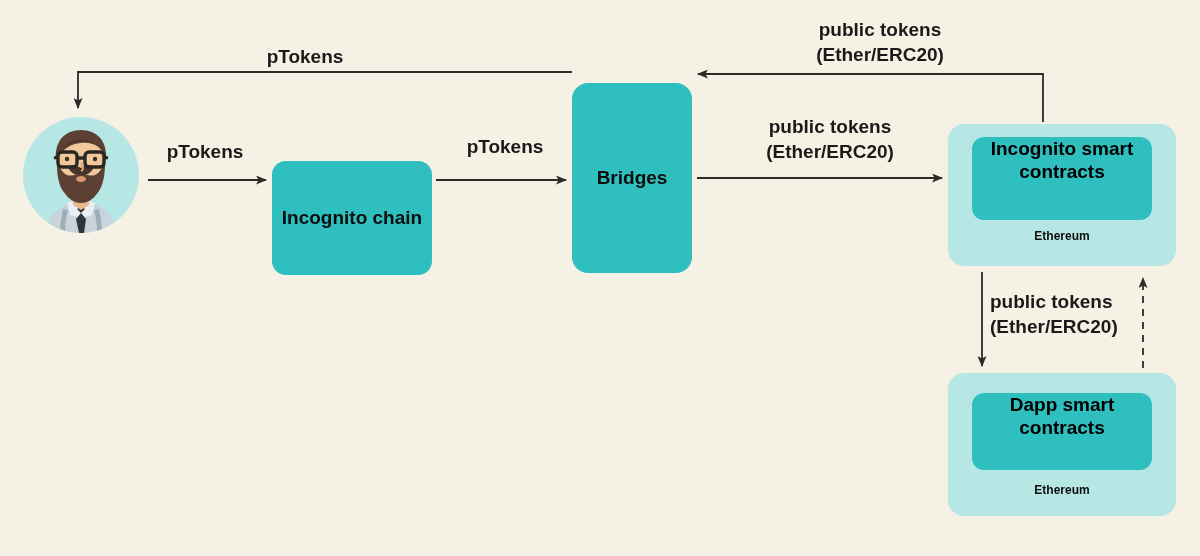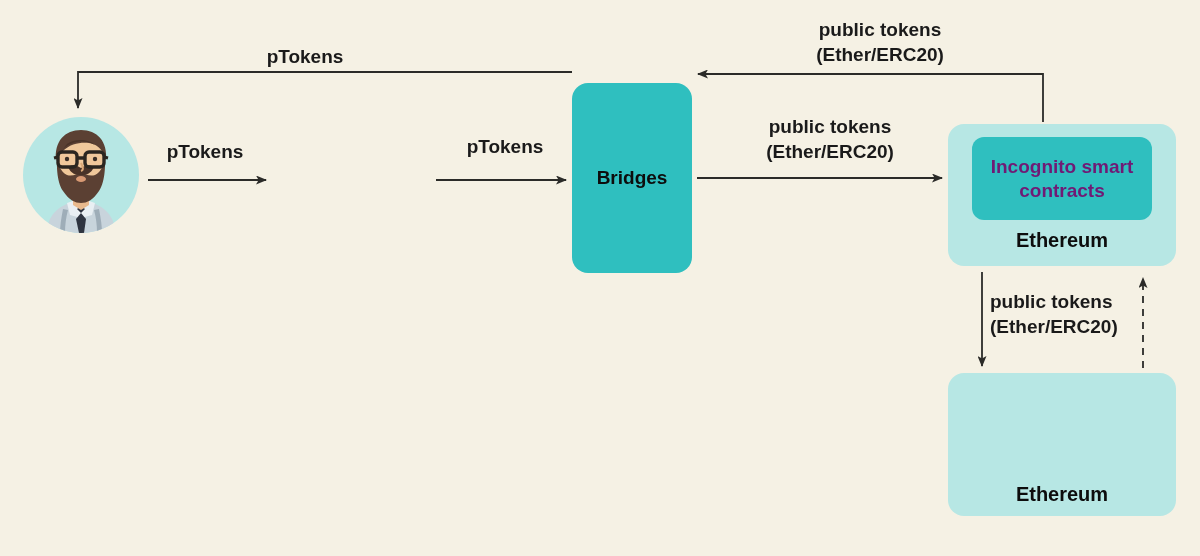--- a/index.html
+++ b/index.html
@@ -80,45 +80,44 @@
     width: 228px;
     height: 143px;
   }
   .platform-inner-box {
     position: absolute;
     left: 24px;
     width: 180px;
     background: #2fbfbf;
     border-radius: 12px;
     display: flex;
-    align-items: center;
     justify-content: center;
     text-align: center;
-    color: #701a75;
+    color: #000000;
     font-weight: bold;
     font-size: 19px;
     line-height: 1.22;
     box-sizing: border-box;
   }
   #incognito-contracts-box {
     top: 13px;
     height: 83px;
   }
   #dapp-contracts-box {
     top: 20px;
     height: 77px;
   }
   .platform-name {
     position: absolute;
     left: 0;
     width: 228px;
     text-align: center;
     color: #0d0d0d;
     font-weight: bold;
-    font-size: 20px;
+    font-size: 12px;
   }
   #eth-name-top { top: 105px; }
   #eth-name-bottom { top: 110px; }
   
   .edge-label {
     position: absolute;
     color: #1a1a1a;
     font-size: 19px;
     line-height: 1.3;
     text-align: center;
@@ -213,34 +212,42 @@
         <path d="M81,40 L85,41" stroke="#2b2620" stroke-width="3.2" fill="none"></path>
       </g>
 
       <circle cx="44" cy="42" r="2.2" fill="#3a2f26"></circle>
       <circle cx="72" cy="42" r="2.2" fill="#3a2f26"></circle>
 
       <path d="M58,46 C60,50 61,53 58,54" fill="none" stroke="#dba877" stroke-width="2"></path>
     </g>
   </svg>
 
+  <div id="incognito-chain-box" class="node-box">
+    <span class="node-label">Incognito
+chain</span>
+  </div>
 
   <div id="bridges-box" class="node-box">
     <span class="node-label">Bridges</span>
   </div>
 
   <div id="eth-container-top" class="platform-container">
     <div id="incognito-contracts-box" class="platform-inner-box">
       <span class="node-label">Incognito smart
 contracts</span>
     </div>
     <div id="eth-name-top" class="platform-name">Ethereum</div>
   </div>
 
   <div id="eth-container-bottom" class="platform-container">
+    <div id="dapp-contracts-box" class="platform-inner-box">
+      <span class="node-label">Dapp smart
+contracts</span>
+    </div>
     <div id="eth-name-bottom" class="platform-name">Ethereum</div>
   </div>
 
   <div id="label-bridges-to-user" class="edge-label">pTokens</div>
 
   <div id="label-user-to-chain" class="edge-label">pTokens</div>
 
   <div id="label-chain-to-bridges" class="edge-label">pTokens</div>
 
   <div id="label-bridges-to-eth" class="edge-label">public tokens

